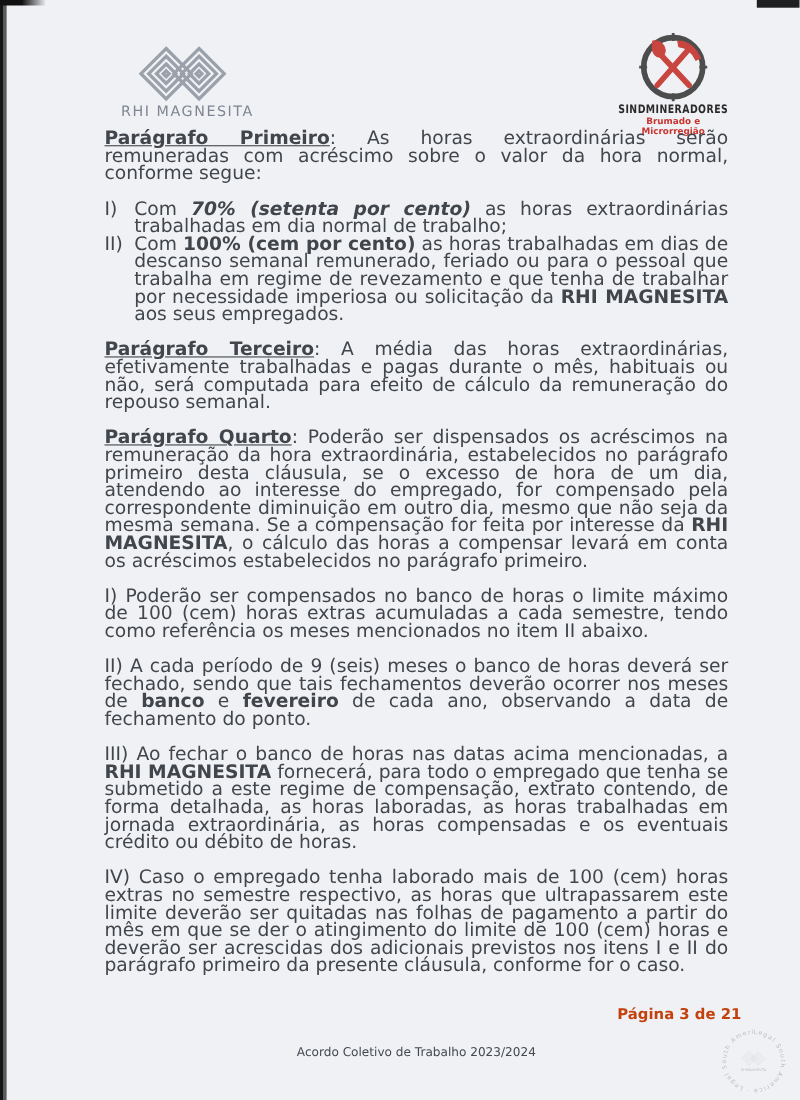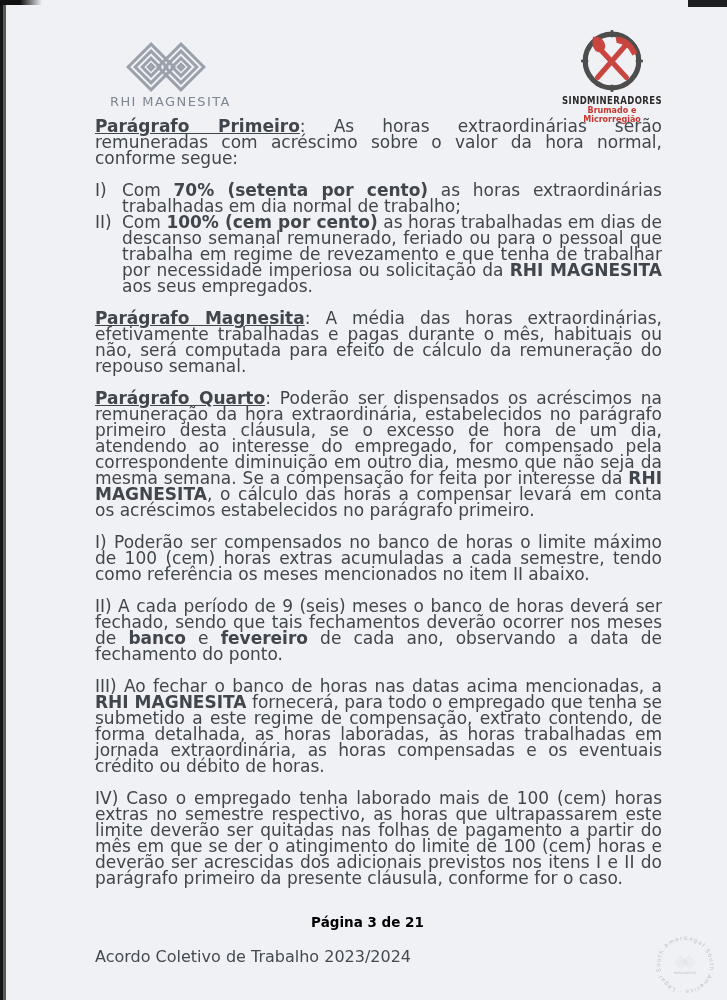--- a/index.html
+++ b/index.html
@@ -30,24 +30,24 @@
   
   .doc{position:absolute;left:95px;top:118px;width:567px;
     font-size:17px;line-height:16px;text-align:justify;}
   .para{margin:0 0 16px 0;}
   .li{display:flex;margin:0;}
   .li .marker{flex:none;width:27px;}
   .li .litext{flex:1;text-align:justify;}
   .list{margin:0 0 16px 0;}
 
   
-  .page-number{position:absolute;left:84px;top:914px;width:567px;text-align:center;
-    font-size:13.5px;font-weight:700;color:#000000;}
-  .footer-lines{position:absolute;left:95px;top:949px;width:567px;
-    font-size:16px;line-height:16px;color:#444a51;}
+  .page-number{position:absolute;left:107px;top:914px;width:567px;text-align:right;
+    font-size:13.5px;font-weight:700;color:#c2410c;}
+  .footer-lines{position:absolute;left:95px;top:949px;width:567px;text-align:center;
+    font-size:11px;line-height:16px;color:#444a51;}
 
   
   .stamp{position:absolute;left:653px;top:933px;opacity:.55;}
 </style>
 </head>
 <body>
 
 <div class="scan-left"></div>
 <div class="scan-topleft"></div>
 <div class="scan-topright"></div>
@@ -91,29 +91,29 @@
     <div class="union-sub">Brumado e Microrregião</div>
   </div>
 </div>
 
 <div class="doc">
   <div class="para"><span style="font-weight: 700; text-decoration: underline;">Parágrafo Primeiro</span><span>: As horas extraordinárias serão remuneradas com acréscimo sobre o valor da hora normal, conforme segue:</span></div>
 
   <div class="list">
     <div class="li">
       <span class="marker">I)</span>
-      <span class="litext"><span>Com </span><span style="font-weight: 700;">70% (setenta por cento)</span><span> as horas extraordinárias trabalhadas em dia normal de trabalho;</span></span>
+      <span class="litext"><span>Com </span><span style="font-weight: 700; font-style: italic;">70% (setenta por cento)</span><span> as horas extraordinárias trabalhadas em dia normal de trabalho;</span></span>
     </div>
     <div class="li">
       <span class="marker">II)</span>
       <span class="litext"><span>Com </span><span style="font-weight: 700;">100% (cem por cento)</span><span> as horas trabalhadas em dias de descanso semanal remunerado, feriado ou para o pessoal que trabalha em regime de revezamento e que tenha de trabalhar por necessidade imperiosa ou solicitação da </span><span style="font-weight: 700;">RHI MAGNESITA</span><span> aos seus empregados.</span></span>
     </div>
   </div>
 
-  <div class="para"><span style="font-weight: 700; text-decoration: underline;">Parágrafo Magnesita</span><span>: A média das horas extraordinárias, efetivamente trabalhadas e pagas durante o mês, habituais ou não, será computada para efeito de cálculo da remuneração do repouso semanal.</span></div>
+  <div class="para"><span style="font-weight: 700; text-decoration: underline;">Parágrafo Terceiro</span><span>: A média das horas extraordinárias, efetivamente trabalhadas e pagas durante o mês, habituais ou não, será computada para efeito de cálculo da remuneração do repouso semanal.</span></div>
   <div class="para"><span style="font-weight: 700; text-decoration: underline;">Parágrafo Quarto</span><span>: Poderão ser dispensados os acréscimos na remuneração da hora extraordinária, estabelecidos no parágrafo primeiro desta cláusula, se o excesso de hora de um dia, atendendo ao interesse do empregado, for compensado pela correspondente diminuição em outro dia, mesmo que não seja da mesma semana. Se a compensação for feita por interesse da </span><span style="font-weight: 700;">RHI MAGNESITA</span><span>, o cálculo das horas a compensar levará em conta os acréscimos estabelecidos no parágrafo primeiro.</span></div>
   <div class="para"><span>I) Poderão ser compensados no banco de horas o limite máximo de 100 (cem) horas extras acumuladas a cada semestre, tendo como referência os meses mencionados no item II abaixo.</span></div>
   <div class="para"><span>II) A cada período de 9 (seis) meses o banco de horas deverá ser fechado, sendo que tais fechamentos deverão ocorrer nos meses de </span><span style="font-weight: 700;">banco</span><span> e </span><span style="font-weight: 700;">fevereiro</span><span> de cada ano, observando a data de fechamento do ponto.</span></div>
   <div class="para"><span>III) Ao fechar o banco de horas nas datas acima mencionadas, a </span><span style="font-weight: 700;">RHI MAGNESITA</span><span> fornecerá, para todo o empregado que tenha se submetido a este regime de compensação, extrato contendo, de forma detalhada, as horas laboradas, as horas trabalhadas em jornada extraordinária, as horas compensadas e os eventuais crédito ou débito de horas.</span></div>
   <div class="para"><span>IV) Caso o empregado tenha laborado mais de 100 (cem) horas extras no semestre respectivo, as horas que ultrapassarem este limite deverão ser quitadas nas folhas de pagamento a partir do mês em que se der o atingimento do limite de 100 (cem) horas e deverão ser acrescidas dos adicionais previstos nos itens I e II do parágrafo primeiro da presente cláusula, conforme for o caso.</span></div>
 </div>
 
 <div class="page-number">Página 3 de 21</div>
 <div class="footer-lines">
   <div>Acordo Coletivo de Trabalho 2023/2024</div>

